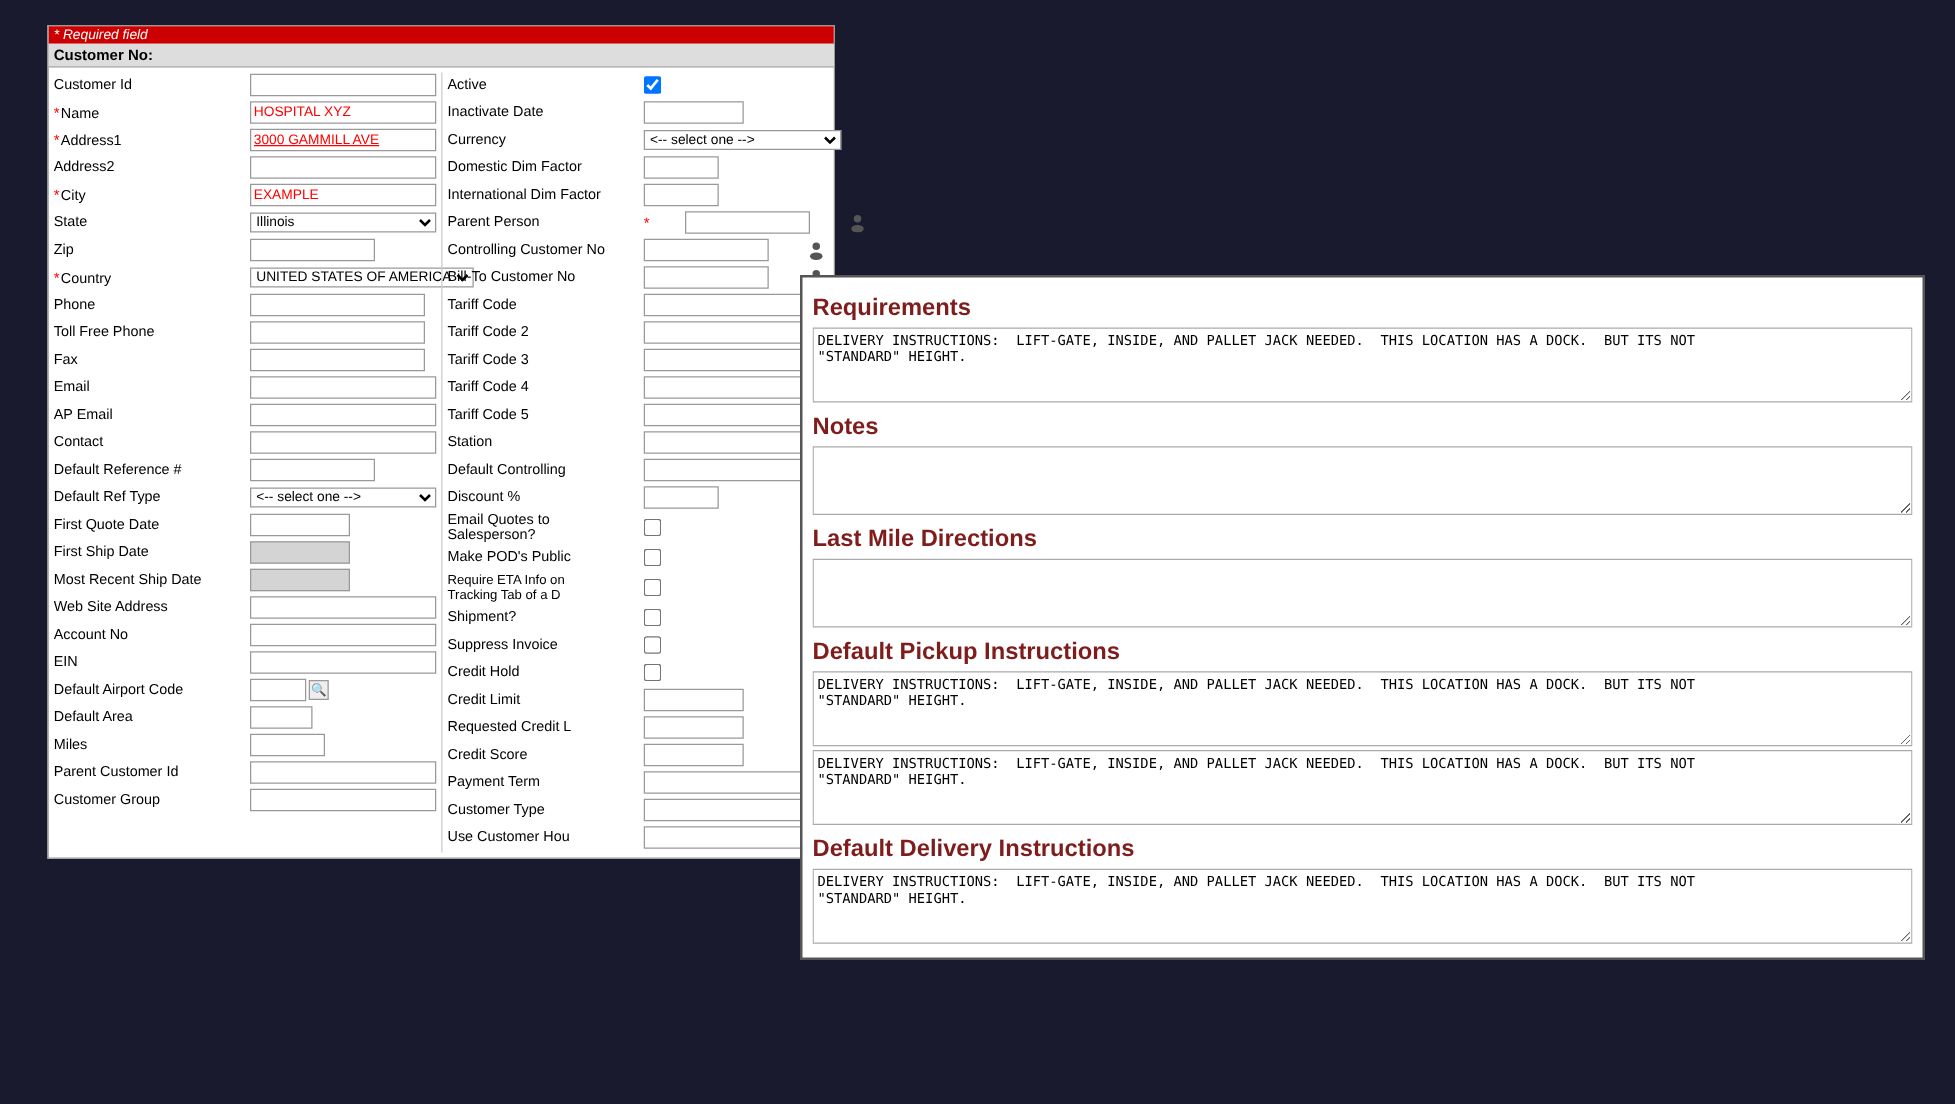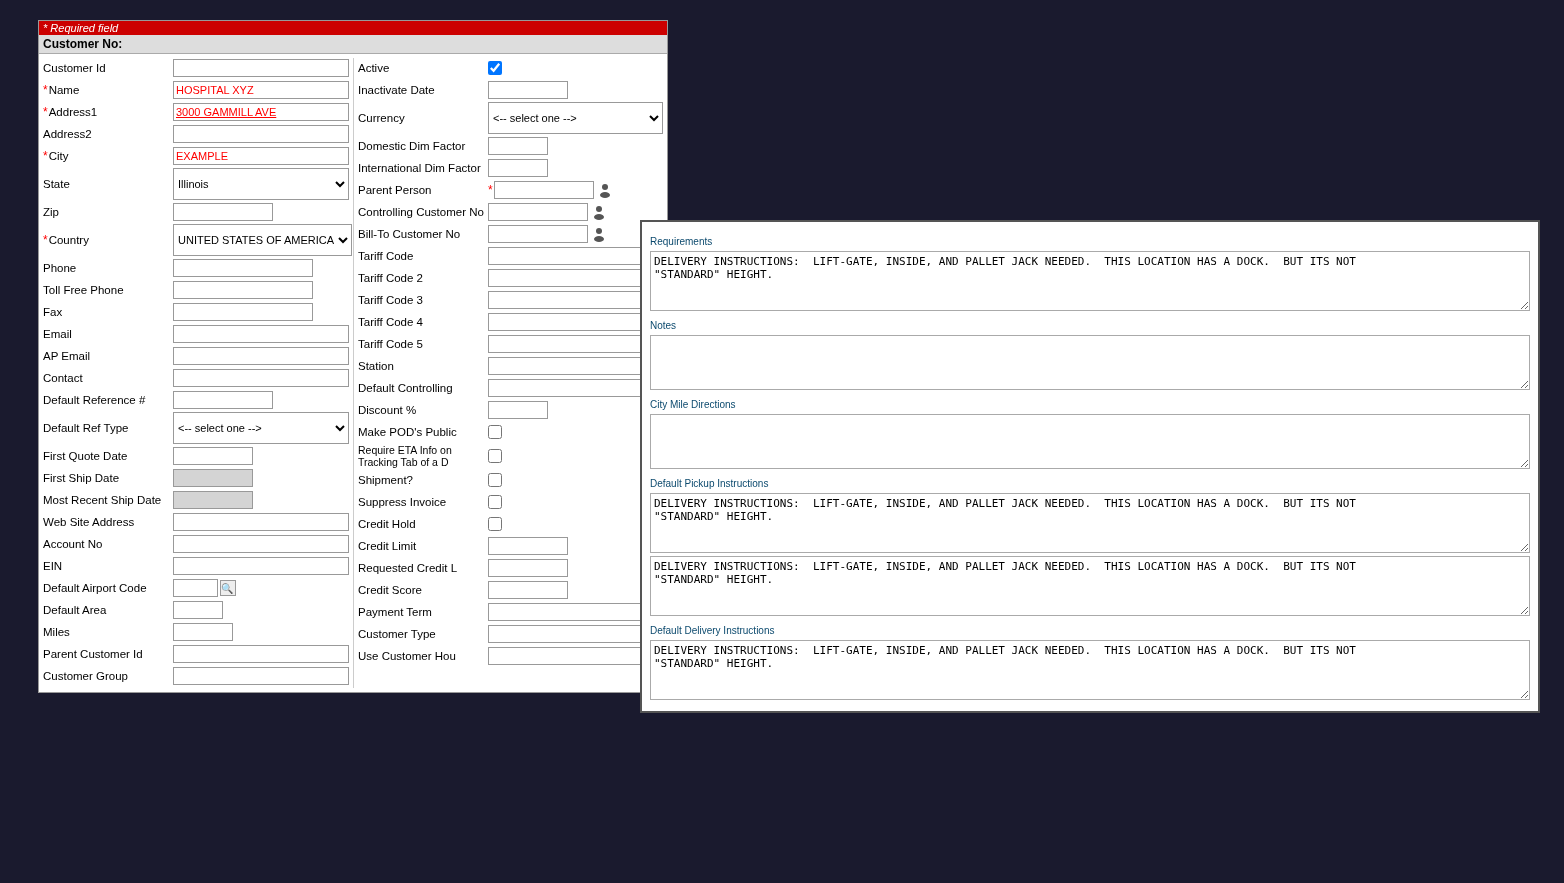--- a/index.html
+++ b/index.html
@@ -58,20 +58,21 @@
       width: 320px;
       border-left: 1px solid #ccc;
       padding-left: 4px;
     }
 
     .form-row {
       display: flex;
       align-items: center;
       margin-bottom: 2px;
       min-height: 20px;
+      gap: 27px;
     }
 
     .form-label {
       width: 130px;
       font-size: 11.5px;
       color: #000;
       flex-shrink: 0;
       padding-right: 2px;
     }
 
@@ -89,21 +90,21 @@
     }
 
     .required-asterisk {
       color: red;
       font-size: 12px;
       margin-right: 1px;
     }
 
     .select-input {
       border: 1px solid #999;
-      height: 32px;
+      height: 16px;
       font-size: 11px;
       background: #fff;
       flex: 1;
     }
 
     .inline-icon {
       width: 18px;
       height: 18px;
       margin-left: 2px;
       display: inline-flex;
@@ -129,23 +130,23 @@
       position: absolute;
       top: 200px;
       left: 620px;
       width: 900px;
       background: #fff;
       border: 2px solid #555;
       padding: 8px;
     }
 
     .section-title {
-      font-size: 10px;
-      font-weight: normal;
-      color: #0c4a6e;
+      font-size: 19px;
+      font-weight: bold;
+      color: #7f1d1d;
       margin-bottom: 4px;
       margin-top: 6px;
     }
 
     .section-textarea {
       width: 100%;
       font-size: 11px;
       font-family: monospace;
       border: 1px solid #aaa;
       resize: vertical;
@@ -449,20 +450,24 @@
         <div class="form-row">
           <span class="form-label">Default Controlling</span>
           <input type="text" class="form-input" value="" style="">
         </div>
 
         <div class="form-row">
           <span class="form-label">Discount %</span>
           <input type="text" class="form-input" value="" style="max-width: 60px;">
         </div>
 
+        <div class="form-row">
+          <span class="form-label">Email Quotes to Salesperson?</span>
+          <input type="checkbox" class="checkbox-input" style="">
+        </div>
 
         <div class="form-row">
           <span class="form-label">Make POD's Public</span>
           <input type="checkbox" class="checkbox-input" style="">
         </div>
 
         <div class="form-row">
           <span class="form-label" style="font-size:10.5px;">Require ETA Info on Tracking Tab of a D</span>
           <input type="checkbox" class="checkbox-input" style="">
         </div>
@@ -524,21 +529,21 @@
         <textarea class="section-textarea tall" style="">DELIVERY INSTRUCTIONS:  LIFT-GATE, INSIDE, AND PALLET JACK NEEDED.  THIS LOCATION HAS A DOCK.  BUT ITS NOT
 "STANDARD" HEIGHT.</textarea>
       </div>
 
       <div>
         <div class="section-title">Notes</div>
         <textarea class="section-textarea medium" style=""></textarea>
       </div>
 
       <div>
-        <div class="section-title">City Mile Directions</div>
+        <div class="section-title">Last Mile Directions</div>
         <textarea class="section-textarea medium" style=""></textarea>
       </div>
 
       <div>
         <div class="section-title">Default Pickup Instructions</div>
         <textarea class="section-textarea tall" style="">DELIVERY INSTRUCTIONS:  LIFT-GATE, INSIDE, AND PALLET JACK NEEDED.  THIS LOCATION HAS A DOCK.  BUT ITS NOT
 "STANDARD" HEIGHT.</textarea>
       </div>
 
       <div>

